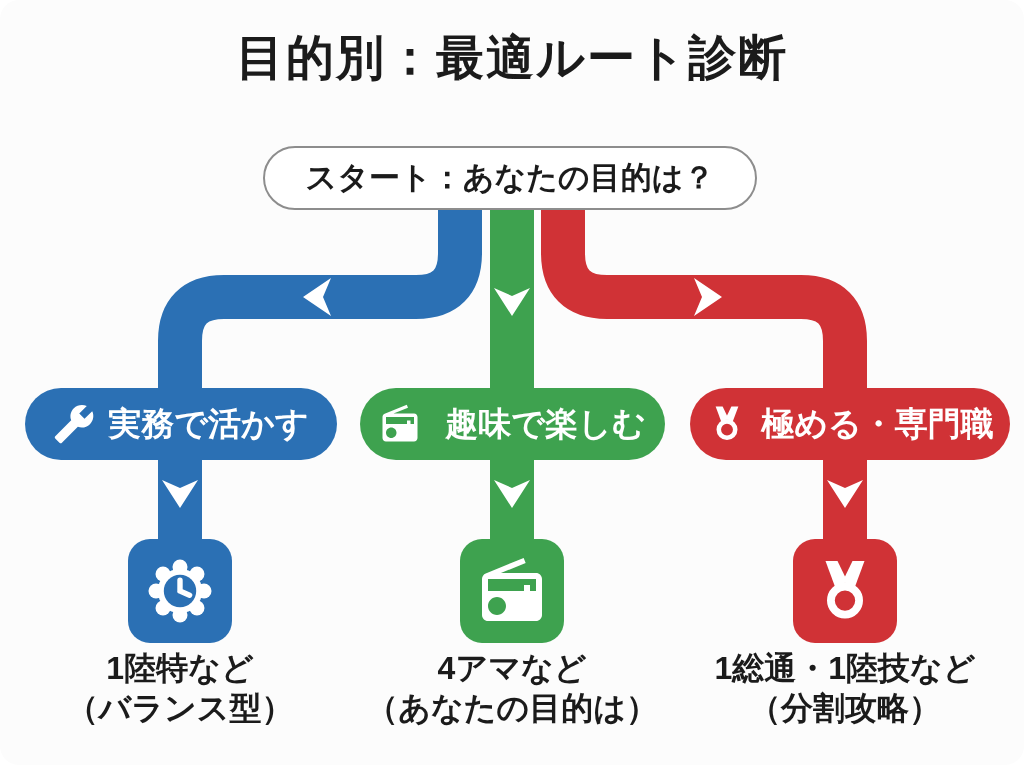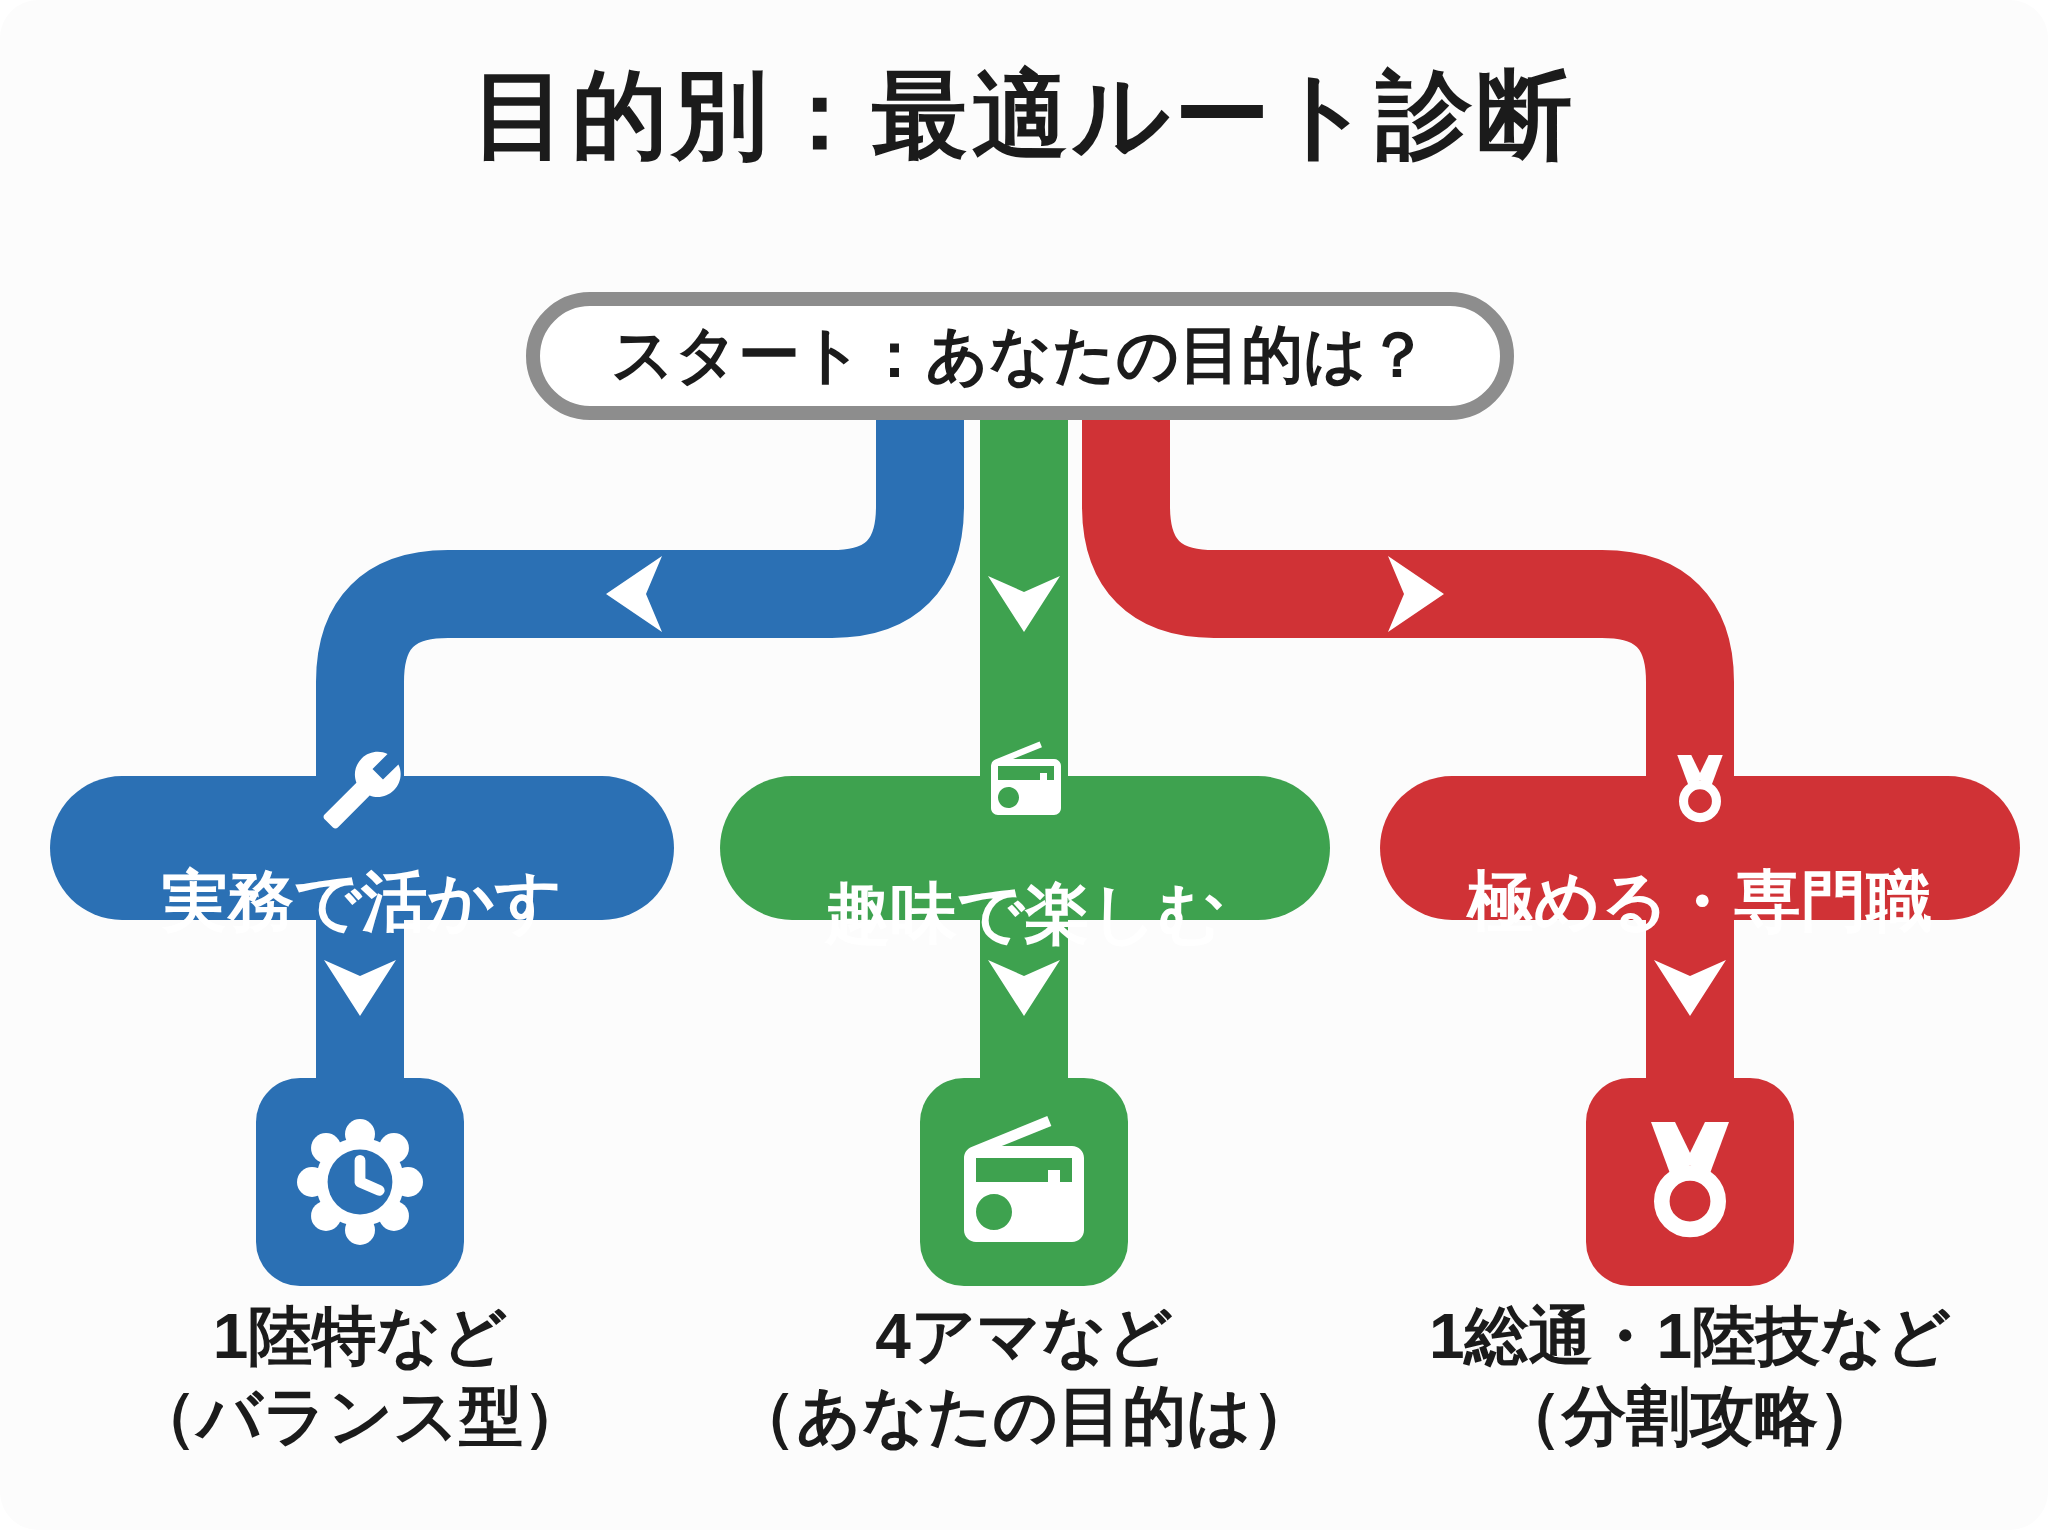--- a/index.html
+++ b/index.html
@@ -11,29 +11,28 @@
   .title {
     position:absolute; top:26px; left:0; width:100%;
     text-align:center; font-size:48px; font-weight:900; letter-spacing:2px;
     margin:0;
   }
   .connectors { position:absolute; top:0; left:0; }
   .pipe { fill:none; stroke-width:44px; }
   .arrow { fill:#ffffff; }
   .start-node {
     position:absolute; left:263px; top:146px; width:494px; height:64px;
-    background:#ffffff; border:7px solid #d946ef; border-radius:34px;
+    background:#ffffff; border:2px solid #d946ef; border-radius:34px;
     box-sizing:border-box; display:flex; align-items:center; justify-content:center;
   }
   .start-label { font-size:31px; font-weight:800; }
   .pill {
     position:absolute; top:388px; height:72px; border-radius:36px;
     display:flex; align-items:center; justify-content:center; gap:13px;
     color:#ffffff;
-    flex-direction:column;
   }
   .pill-label { font-size:33px; font-weight:800; white-space:nowrap; }
   .pill-icon svg { width:42px; height:42px; display:block; }
   .result-icon {
     position:absolute; top:539px; width:104px; height:104px; border-radius:22px;
     display:flex; align-items:center; justify-content:center;
   }
   .result-icon svg { width:72px; height:72px; display:block; }
   .result-label {
     position:absolute; top:648px; width:360px; text-align:center;

